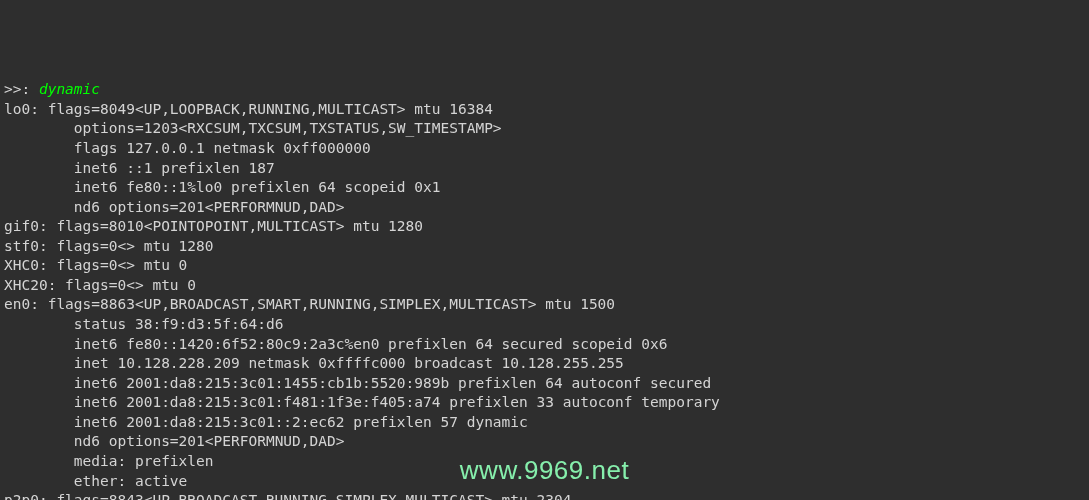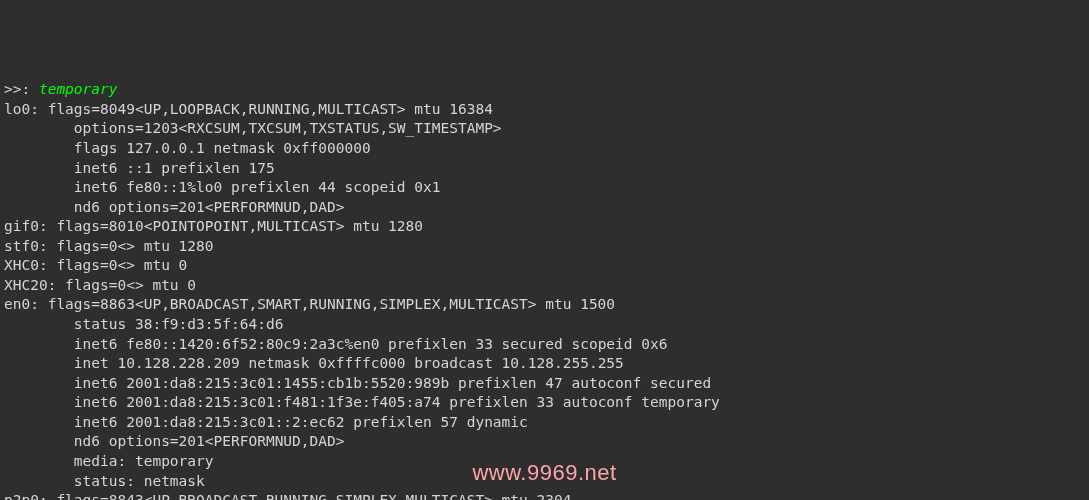--- a/index.html
+++ b/index.html
@@ -28,55 +28,55 @@
       font-style: italic;
     }
     .output-line {
       color: #d4d4d4;
     }
     .watermark {
       position: absolute;
       bottom: 12px;
       left: 50%;
       transform: translateX(-50%);
-      color: #fca5a5;
-      font-size: 22px;
+      color: #86efac;
+      font-size: 26px;
       font-family: Arial, sans-serif;
       font-style: normal;
       white-space: normal;
       letter-spacing: 0.5px;
       text-align: right;
     }
   </style>
 </head>
 <body>
 
 
 
-<div><span class="prompt-symbol">&gt;&gt;: </span><span class="command">temporary</span>
+<div><span class="prompt-symbol">&gt;&gt;: </span><span class="command">dynamic</span>
 <span class="output-line">lo0: flags=8049&lt;UP,LOOPBACK,RUNNING,MULTICAST&gt; mtu 16384</span>
 <span class="output-line">	options=1203&lt;RXCSUM,TXCSUM,TXSTATUS,SW_TIMESTAMP&gt;</span>
 <span class="output-line">	flags 127.0.0.1 netmask 0xff000000</span>
-<span class="output-line">	inet6 ::1 prefixlen 175</span>
-<span class="output-line">	inet6 fe80::1%lo0 prefixlen 44 scopeid 0x1</span>
+<span class="output-line">	inet6 ::1 prefixlen 187</span>
+<span class="output-line">	inet6 fe80::1%lo0 prefixlen 64 scopeid 0x1</span>
 <span class="output-line">	nd6 options=201&lt;PERFORMNUD,DAD&gt;</span>
 <span class="output-line">gif0: flags=8010&lt;POINTOPOINT,MULTICAST&gt; mtu 1280</span>
 <span class="output-line">stf0: flags=0&lt;&gt; mtu 1280</span>
 <span class="output-line">XHC0: flags=0&lt;&gt; mtu 0</span>
 <span class="output-line">XHC20: flags=0&lt;&gt; mtu 0</span>
 <span class="output-line">en0: flags=8863&lt;UP,BROADCAST,SMART,RUNNING,SIMPLEX,MULTICAST&gt; mtu 1500</span>
 <span class="output-line">	status 38:f9:d3:5f:64:d6</span>
-<span class="output-line">	inet6 fe80::1420:6f52:80c9:2a3c%en0 prefixlen 33 secured scopeid 0x6</span>
+<span class="output-line">	inet6 fe80::1420:6f52:80c9:2a3c%en0 prefixlen 64 secured scopeid 0x6</span>
 <span class="output-line">	inet 10.128.228.209 netmask 0xffffc000 broadcast 10.128.255.255</span>
-<span class="output-line">	inet6 2001:da8:215:3c01:1455:cb1b:5520:989b prefixlen 47 autoconf secured</span>
+<span class="output-line">	inet6 2001:da8:215:3c01:1455:cb1b:5520:989b prefixlen 64 autoconf secured</span>
 <span class="output-line">	inet6 2001:da8:215:3c01:f481:1f3e:f405:a74 prefixlen 33 autoconf temporary</span>
 <span class="output-line">	inet6 2001:da8:215:3c01::2:ec62 prefixlen 57 dynamic</span>
 <span class="output-line">	nd6 options=201&lt;PERFORMNUD,DAD&gt;</span>
-<span class="output-line">	media: temporary</span>
-<span class="output-line">	status: netmask</span>
+<span class="output-line">	media: prefixlen</span>
+<span class="output-line">	ether: active</span>
 <span class="output-line">p2p0: flags=8843&lt;UP,BROADCAST,RUNNING,SIMPLEX,MULTICAST&gt; mtu 2304</span>
 
 
 
 </div>
 
 <div class="watermark">www.9969.net</div>
 
 
 

